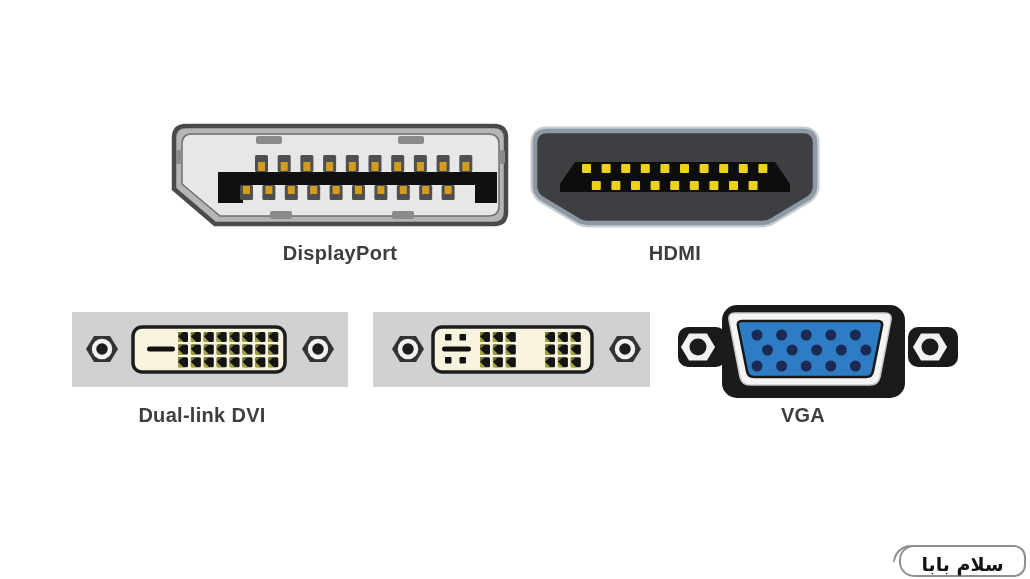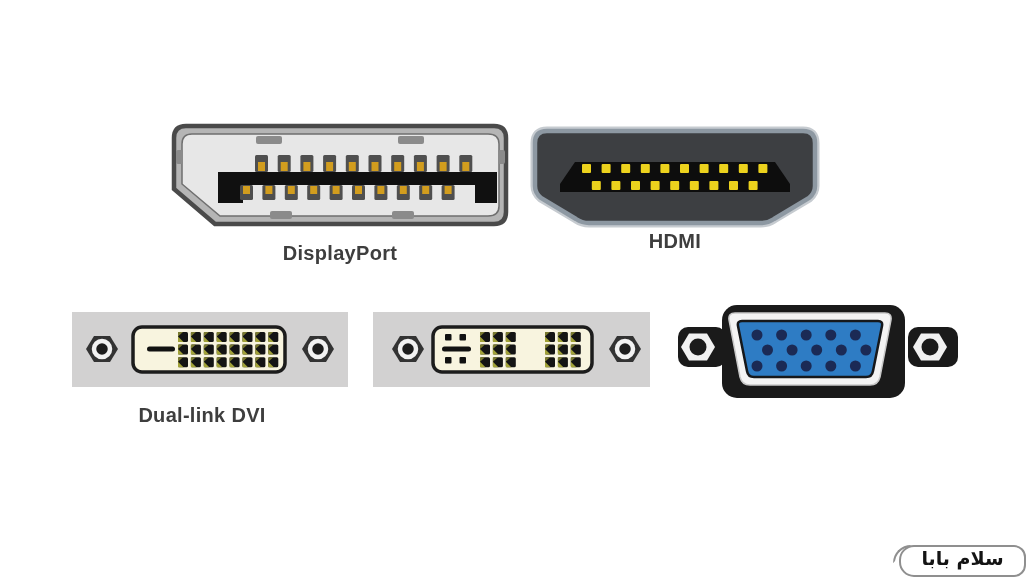--- a/index.html
+++ b/index.html
@@ -3,21 +3,21 @@
 <meta charset="utf-8">
 <style>
   html,body{margin:0;padding:0;background:#fff;}
   #canvas{position:relative;width:1030px;height:579px;background:#ffffff;overflow:hidden;
           font-family:"Liberation Sans",sans-serif;}
   .csvg{position:absolute;display:block;}
   .clabel{position:absolute;text-align:center;font-size:20px;font-weight:700;color:#3e3e3e;
           letter-spacing:.3px;line-height:22px;}
   .badge{position:absolute;left:899px;top:545px;width:127px;height:32px;box-sizing:border-box;
          background:#ffffff;border:2px solid #8f8f8f;border-radius:15px 12px 12px 15px;
-         display:flex;align-items:flex-start;justify-content:center;direction:rtl;
+         display:flex;align-items:flex-end;justify-content:center;direction:rtl;
          font-family:"DejaVu Sans",sans-serif;font-weight:700;font-size:19px;color:#141414;}
   .badge::before{content:"";position:absolute;top:-2px;left:-8px;width:14px;height:14px;
          border:2px solid #8f8f8f;border-color:#8f8f8f transparent transparent #8f8f8f;
          border-radius:100% 0 0 0;}
 </style>
 </head>
 <body>
 
 <div id="canvas">
 
@@ -113,21 +113,21 @@
         <use href="#hdmi-pin" x="19.6" y="0.0"></use>
         <use href="#hdmi-pin" x="39.2" y="0.0"></use>
         <use href="#hdmi-pin" x="58.8" y="0.0"></use>
         <use href="#hdmi-pin" x="78.4" y="0.0"></use>
         <use href="#hdmi-pin" x="98.0" y="0.0"></use>
         <use href="#hdmi-pin" x="117.6" y="0.0"></use>
         <use href="#hdmi-pin" x="137.2" y="0.0"></use>
         <use href="#hdmi-pin" x="156.8" y="0.0"></use>
       </g>
   </svg>
-  <div class="clabel" style="left:530px;top:230px;width:290px">HDMI</div>
+  <div class="clabel" style="left:530px;top:242px;width:290px">HDMI</div>
 
   <svg class="csvg" style="left:72px;top:312px" width="276" height="75" viewBox="0 0 276 75">
     <rect width="276" height="75" fill="#d2d1d1"></rect>
     <rect x="61" y="15" width="152" height="45" rx="9" fill="#f8f4df" stroke="#1c1c1c" stroke-width="3.5"></rect>
     <rect x="75" y="34.5" width="28" height="5" rx="2.5" fill="#111111"></rect>
     <g transform="translate(106,20)">
         <use href="#dvi-pin" x="0.0" y="0.0"></use>
         <use href="#dvi-pin" x="12.9" y="0.0"></use>
         <use href="#dvi-pin" x="25.8" y="0.0"></use>
         <use href="#dvi-pin" x="38.7" y="0.0"></use>
@@ -218,18 +218,19 @@
         <use href="#vga-pin" x="98.4" y="0.0"></use>
       </g>
     <g transform="translate(79,66)">
         <use href="#vga-pin" x="0.0" y="0.0"></use>
         <use href="#vga-pin" x="24.6" y="0.0"></use>
         <use href="#vga-pin" x="49.2" y="0.0"></use>
         <use href="#vga-pin" x="73.8" y="0.0"></use>
         <use href="#vga-pin" x="98.4" y="0.0"></use>
       </g>
   </svg>
+  <div class="clabel" style="left:678px;top:404px;width:250px">VGA</div>
 
   <div class="badge">
     <span>سلام بابا</span>
   </div>
 
 </div>
 
 </body></html>

